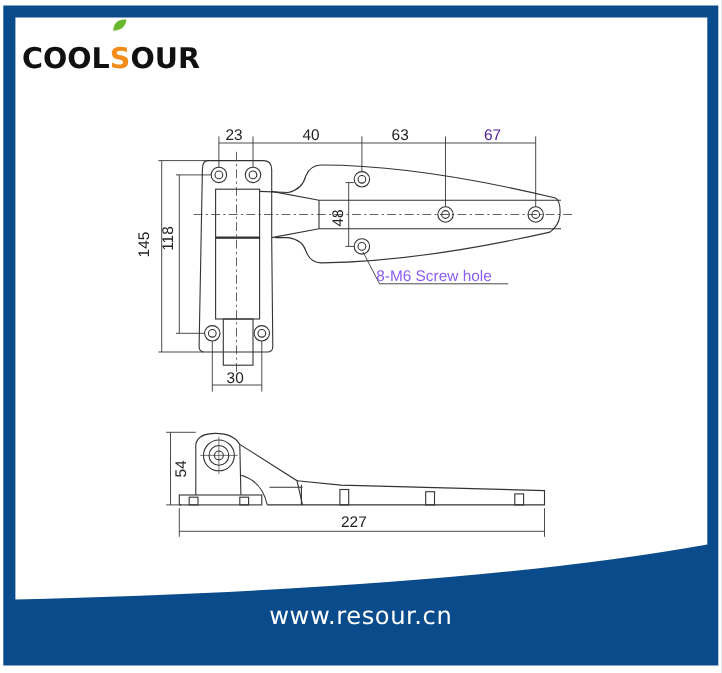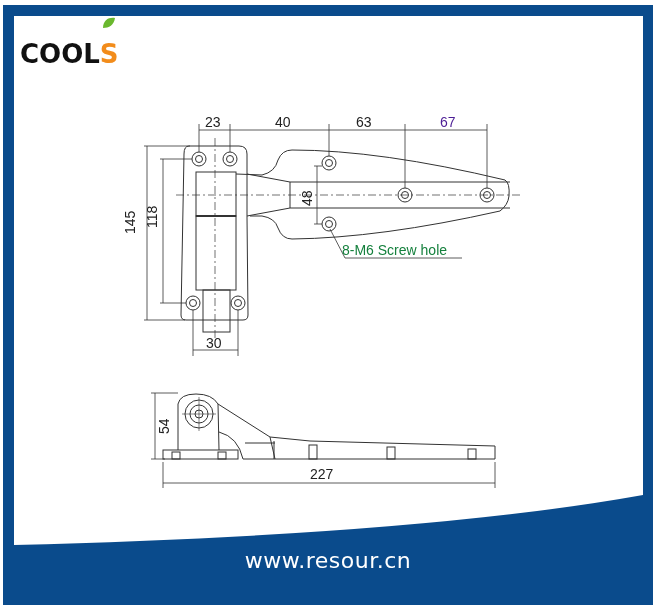--- a/index.html
+++ b/index.html
@@ -16,20 +16,21 @@
 
   <rect x="0" y="0" width="656" height="612" fill="#ffffff"></rect>
   <rect x="3" y="5" width="650" height="600" fill="#0a4b8c"></rect>
 
   <path d="M14 16 L643 16 L643 495 Q420 535 14 545 Z" fill="#ffffff"></path>
 </svg>
 
 <div class="logo">
   <span>COOL</span>
   <span class="o">S</span>
+  <span>OUR</span>
 </div>
 <svg style="position:absolute;left:101px;top:16px" width="16" height="14" viewBox="0 0 16 14">
   <path d="M2 12 C2 4 8 1 14 2 C13 9 8 12 2 12 Z" fill="#6ab82e"></path>
 </svg>
 
 <svg style="position:absolute;left:0;top:0" width="656" height="612" viewBox="0 0 656 612" fill="none" stroke="#333" stroke-width="1">
 
   <g stroke="#333">
 
     <path d="M189 146 L239 146 Q247 146 247 154 L247 217 L248 315 Q248 320 243 320 L186 320 Q181 320 181 315 L184 154 Q184 146 189 146 Z"></path>
@@ -124,17 +125,17 @@
 </svg>
 
 <div style="position:absolute;left:205px;top:114px;font-size:14px;color:#222">23</div>
 <div style="position:absolute;left:275px;top:114px;font-size:14px;color:#222">40</div>
 <div style="position:absolute;left:356px;top:114px;font-size:14px;color:#222">63</div>
 <div style="position:absolute;left:440px;top:114px;font-size:14px;color:#4c1d95">67</div>
 <div style="position:absolute;left:122px;top:234px;font-size:14px;color:#222;transform:rotate(-90deg);transform-origin:left top">145</div>
 <div style="position:absolute;left:144px;top:228px;font-size:14px;color:#222;transform:rotate(-90deg);transform-origin:left top">118</div>
 <div style="position:absolute;left:299px;top:206px;font-size:14px;color:#222;transform:rotate(-90deg);transform-origin:left top">48</div>
 <div style="position:absolute;left:206px;top:335px;font-size:14px;color:#222">30</div>
-<div style="position:absolute;left:342px;top:242px;font-size:14px;color:#15803d">8-M6 Screw hole</div>
+<div style="position:absolute;left:342px;top:242px;font-size:14px;color:#8b5cf6">8-M6 Screw hole</div>
 <div style="position:absolute;left:156px;top:434px;font-size:14px;color:#222;transform:rotate(-90deg);transform-origin:left top">54</div>
 <div style="position:absolute;left:310px;top:466px;font-size:14px;color:#222">227</div>
 
 <div class="footer-url">www.resour.cn</div>
 
 </body></html>

